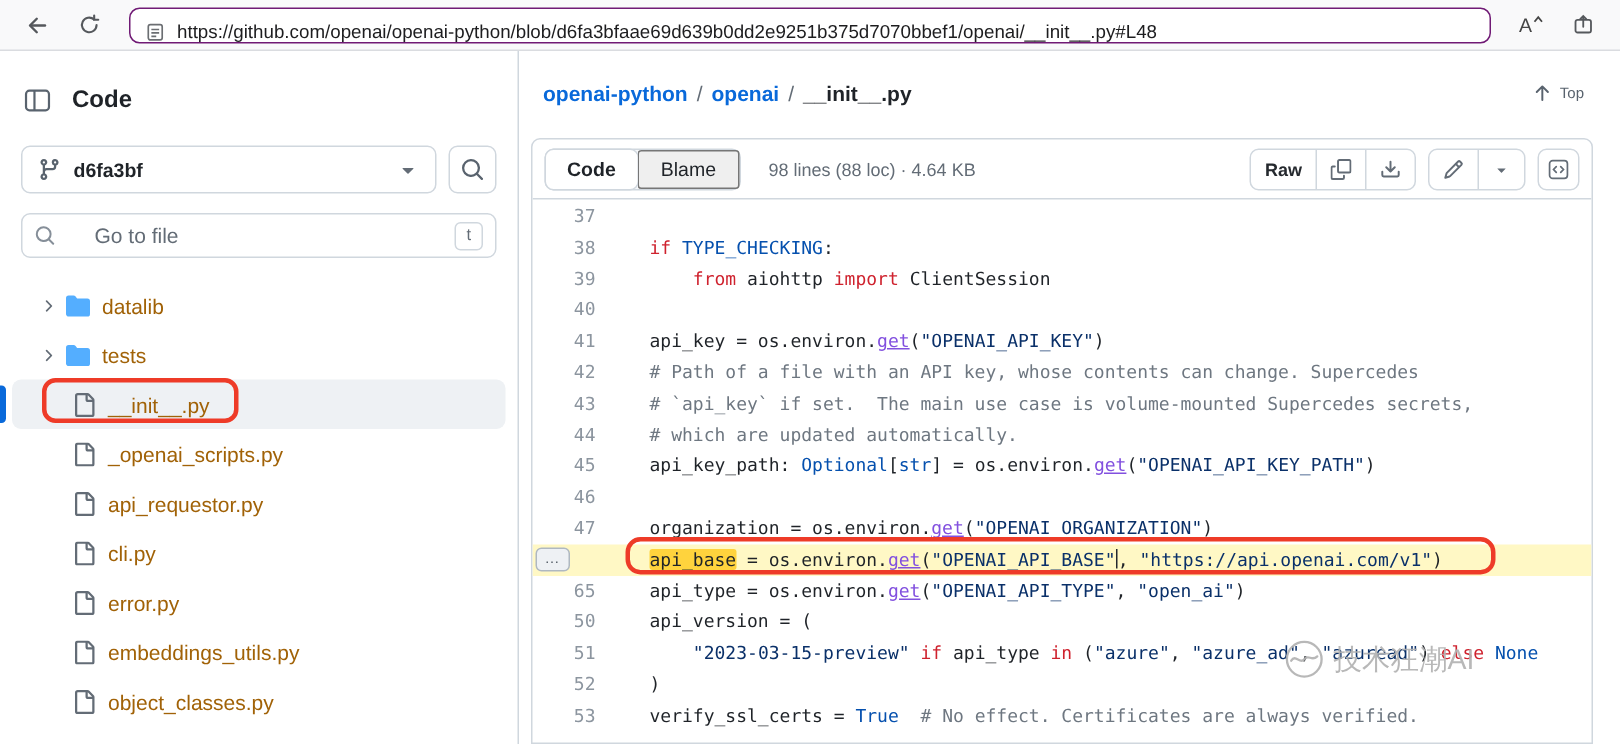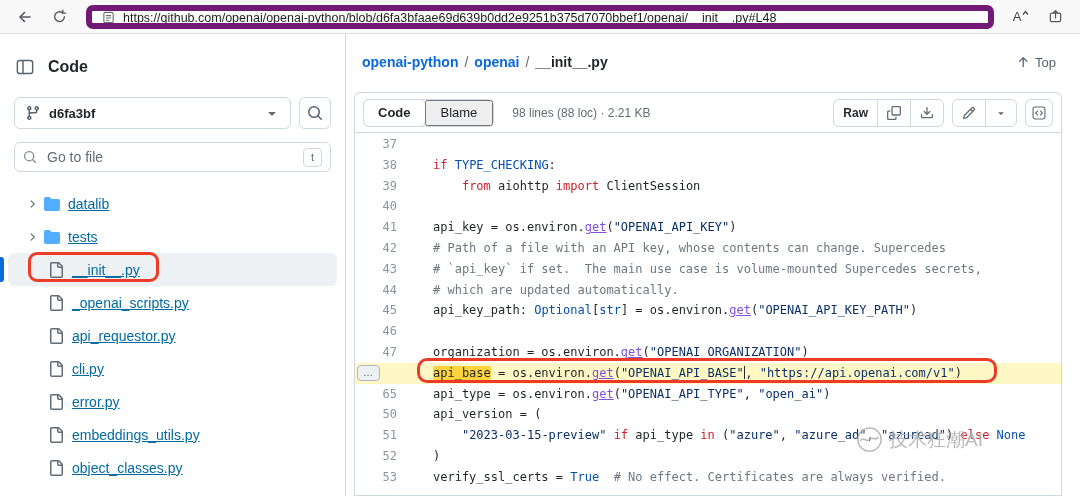--- a/index.html
+++ b/index.html
@@ -4,63 +4,63 @@
 <style>
   * { margin:0; padding:0; box-sizing:border-box; }
   html,body { width:1080px; height:496px; }
   body { font-family:"Liberation Sans", sans-serif; background:#fff; overflow:hidden; position:relative; }
 
   
   .browser-bar { height:34px; background:#f9f9fa; border-bottom:1px solid #dadce0;
     display:flex; align-items:center; padding:0 12px; gap:8px; }
   .nav-icon { width:26px; height:26px; display:flex; align-items:center; justify-content:center;
     color:#55585c; border-radius:6px; cursor:pointer; flex-shrink:0; }
-  .url-bar { flex:1; height:24px; background:#fff; border:6px solid #701a75; border-radius:7px;
-    display:flex; align-items:flex-start; padding:0 10px; gap:8px; margin:0 6px; overflow:hidden; }
+  .url-bar { flex:1; height:24px; background:#fff; border:1px solid #701a75; border-radius:7px;
+    display:flex; align-items:flex-end; padding:0 10px; gap:8px; margin:0 6px; overflow:hidden; }
   .url-text { font-size:12.5px; color:#1d1d1f; white-space:nowrap; overflow:hidden; }
   .readaloud { font-size:13px; color:#454545; display:flex; align-items:flex-start; gap:1px; }
 
   
   .content { display:flex; height:462px; }
 
   
   .sidebar { width:346px; flex-shrink:0; border-right:1px solid #d0d7de; position:relative; background:#fff; }
   .sb-header { display:flex; align-items:center; gap:14px; margin:24px 16px 0; }
   .sb-title { font-size:16px; font-weight:700; color:#1f2328; }
   .sb-controls { display:flex; gap:8px; margin:21px 14px 0; }
   .branch-btn { flex:1; height:32px; border:1px solid #d0d7de; border-radius:6px; background:#fff;
     display:flex; align-items:center; gap:8px; padding:0 10px; cursor:pointer; }
   .branch-label { font-size:13px; font-weight:600; color:#1f2328; flex:1; text-align:left; }
   .icon-btn32 { width:32px; height:32px; border:1px solid #d0d7de; border-radius:6px; background:#fff;
     display:flex; align-items:center; justify-content:center; cursor:pointer; }
   .goto { margin:13px 14px 0; height:30px; border:1px solid #d0d7de; border-radius:6px; background:#fff;
-    display:flex; align-items:center; padding:0 8px; gap:10px; cursor:text; }
+    display:flex; align-items:center; padding:0 8px; gap:26px; cursor:text; }
   .goto-ph { flex:1; font-size:14px; color:#636c76; }
   .key-badge { min-width:19px; height:19px; border:1px solid #d0d7de; border-radius:4px; font-size:11px;
     color:#636c76; display:flex; align-items:center; justify-content:center; padding:0 4px; }
   .tree { margin-top:15px; }
   .tree-row { height:33px; margin:0 8px; border-radius:6px; display:flex; align-items:center;
-    font-size:14px; color:#0369a1; position:relative; cursor:pointer;text-decoration:underline; }
+    font-size:14px; color:#a16207; position:relative; cursor:pointer; }
   .tree-row.folder { padding-left:18px; }
   .tree-row.folder .chev { margin-right:6px; display:flex; }
   .tree-row.file { padding-left:40px; }
   .tree-row .t-icon { display:flex; margin-right:8px; }
   .tree-row.selected { background:#eef1f4; }
   .tree-row.selected::before { content:""; position:absolute; left:-8px; top:4px; width:4px; height:25px;
     background:#0969da; border-radius:0 3px 3px 0; }
   .anno-box { position:absolute; left:20px; top:-1px; width:131px; height:30px;
     border:3px solid #ee3b28; border-radius:9px; pointer-events:none; z-index:4; }
 
   
   .main { flex:1; position:relative; background:#fff; }
   .breadcrumb { padding:18px 24px 0 16px; height:38px; display:flex; align-items:center; font-size:14px; }
   .bc-link { color:#0969da; font-weight:600; cursor:pointer; }
   .bc-sep { color:#636c76; margin:0 6px; }
   .bc-file { color:#1f2328; font-weight:700; }
-  .top-link { margin-left:auto; color:#59636e; font-size:13px; display:flex; align-items:center; gap:5px; cursor:pointer; }
+  .top-link { margin-left:auto; color:#59636e; font-size:10px; display:flex; align-items:center; gap:5px; cursor:pointer; }
 
   .panel { margin:20px 18px 0 8px; height:404px; border:1px solid #d0d7de; border-radius:6px 6px 0 0;
     background:#fff; overflow:hidden; }
   .toolbar { height:40px; border-bottom:1px solid #d0d7de; display:flex; align-items:center; padding:0 8px; gap:8px; }
   .seg { display:flex; background:#f6f8fa; border:1px solid #d0d7de; border-radius:6px; height:28px; }
   .seg-btn { padding:0 14px; font-size:13px; display:flex; align-items:center; color:#1f2328; cursor:pointer; }
   .seg-btn.active { background:#fff; border:1px solid #d0d7de; border-radius:6px; margin:-1px; font-weight:600; }
   .meta { color:#636c76; font-size:12px; margin-left:10px; }
   .tb-right { margin-left:auto; display:flex; align-items:center; gap:8px; }
   .btn-group { display:flex; height:28px; border:1px solid #d0d7de; border-radius:6px; overflow:hidden; background:#fff; }
@@ -277,21 +277,21 @@
         <span>Top</span>
       </span>
     </div>
 
     <div class="panel">
       <div class="toolbar">
         <div class="seg">
           <button class="seg-btn active">Code</button>
           <button class="seg-btn">Blame</button>
         </div>
-        <span class="meta">98 lines (88 loc) · 2.21 KB</span>
+        <span class="meta">98 lines (88 loc) · 4.64 KB</span>
 
         <div class="tb-right">
           <div class="btn-group">
             <span class="bg-item">
                 <span class="raw-label">Raw</span>
               </span>
             <span class="bg-item">
               <svg width="14" height="14" viewBox="0 0 16 16" fill="#636c76">
                   <path d="M0 6.75C0 5.784.784 5 1.75 5h1.5a.75.75 0 0 1 0 1.5h-1.5a.25.25 0 0 0-.25.25v7.5c0 .138.112.25.25.25h7.5a.25.25 0 0 0 .25-.25v-1.5a.75.75 0 0 1 1.5 0v1.5A1.75 1.75 0 0 1 9.25 16h-7.5A1.75 1.75 0 0 1 0 14.25Z"></path>
                   <path d="M5 1.75C5 .784 5.784 0 6.75 0h7.5C15.216 0 16 .784 16 1.75v7.5A1.75 1.75 0 0 1 14.25 11h-7.5A1.75 1.75 0 0 1 5 9.25Zm1.75-.25a.25.25 0 0 0-.25.25v7.5c0 .138.112.25.25.25h7.5a.25.25 0 0 0 .25-.25v-7.5a.25.25 0 0 0-.25-.25Z"></path>

